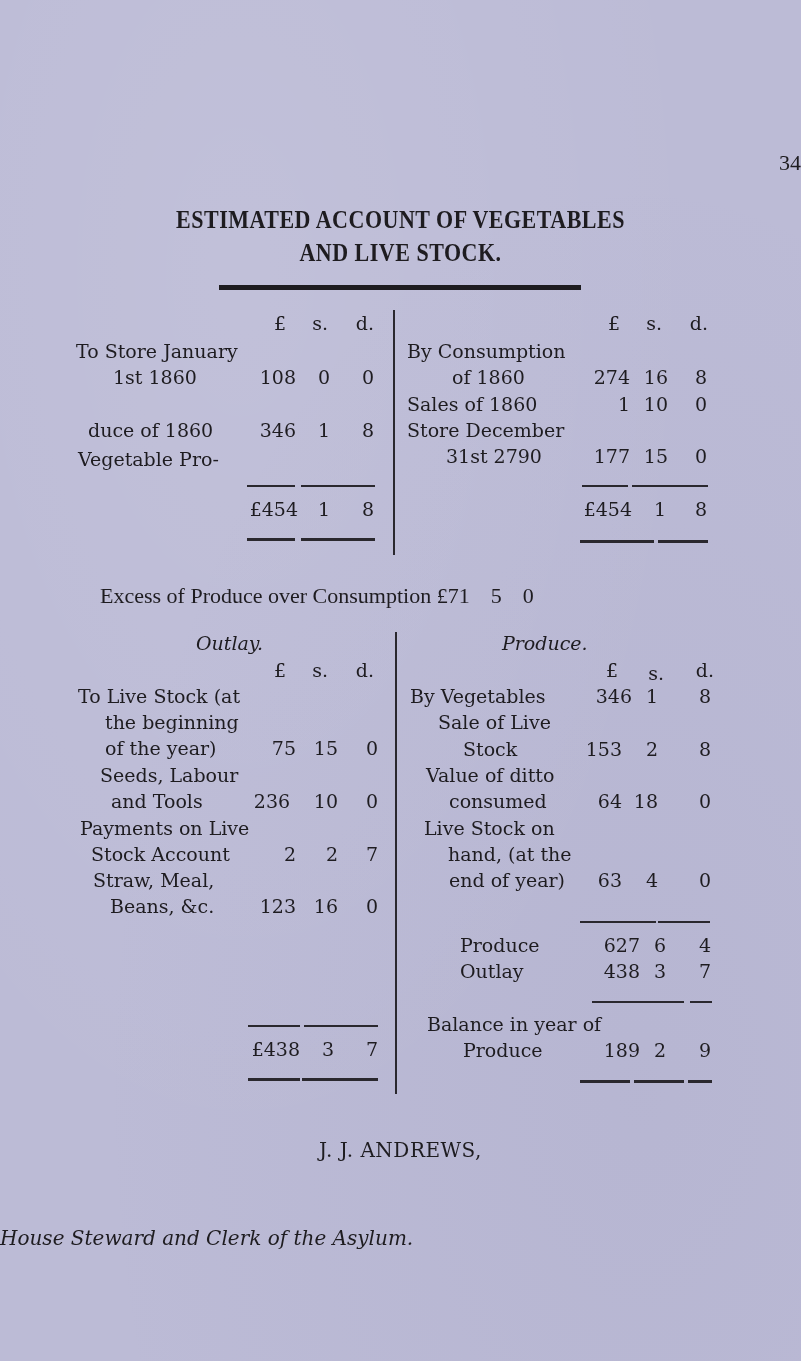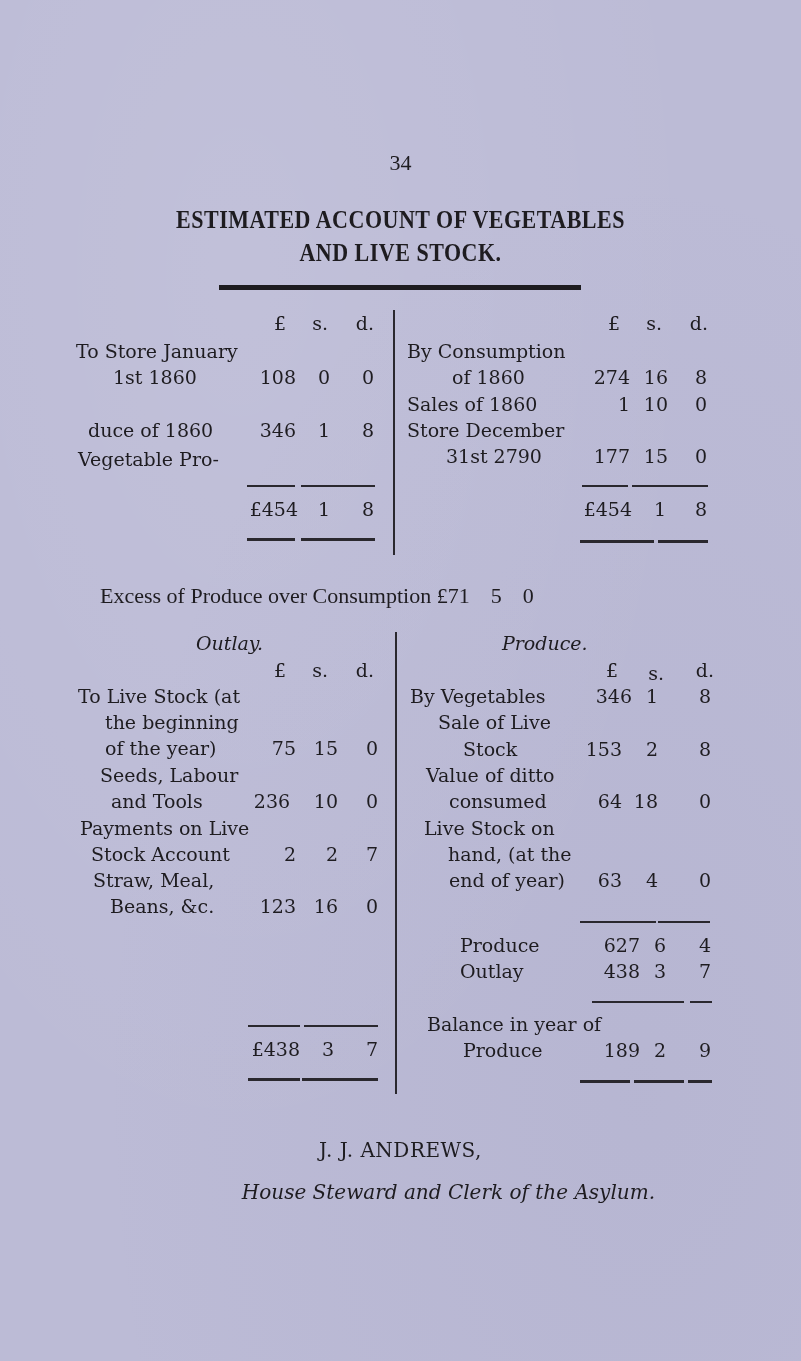--- a/index.html
+++ b/index.html
@@ -14,21 +14,21 @@
         radial-gradient(ellipse at 30% 20%, rgba(255,255,255,0.08), rgba(0,0,0,0) 60%),
         radial-gradient(ellipse at 80% 80%, rgba(120,120,160,0.08), rgba(0,0,0,0) 60%);
       font-family: "DejaVu Serif", "Liberation Serif", serif;
       color: #1e1c20;
       position: relative;
       overflow: hidden;
     }
     .abs { position: absolute; }
     .page-number {
       left: 0; width: 801px; top: 150px;
-      text-align: center;
+      text-align: right;
       font-family: "Liberation Serif", serif;
       font-size: 22px;
     }
     .title {
       left: 0; width: 801px;
       text-align: center;
       font-family: "Liberation Serif", serif;
       font-weight: bold;
       letter-spacing: 0.5px;
       font-size: 22px;
@@ -69,22 +69,22 @@
       font-size: 22px;
       white-space: nowrap;
     }
     .signature {
       left: 0; width: 801px; top: 1138px;
       text-align: center;
       font-size: 20px;
       letter-spacing: 0.5px;
     }
     .role {
-      left: 0; width: 655px; top: 1180px;
-      text-align: right;
+      left: 0; width: 655px; top: 1226px;
+      text-align: left;
       font-style: italic;
       font-size: 20px;
     }
   </style>
 </head>
 <body>
 
 <div class="abs page-number">34</div>
 <div class="abs title l1">ESTIMATED ACCOUNT OF VEGETABLES</div>
 <div class="abs title l2">AND LIVE STOCK.</div>

